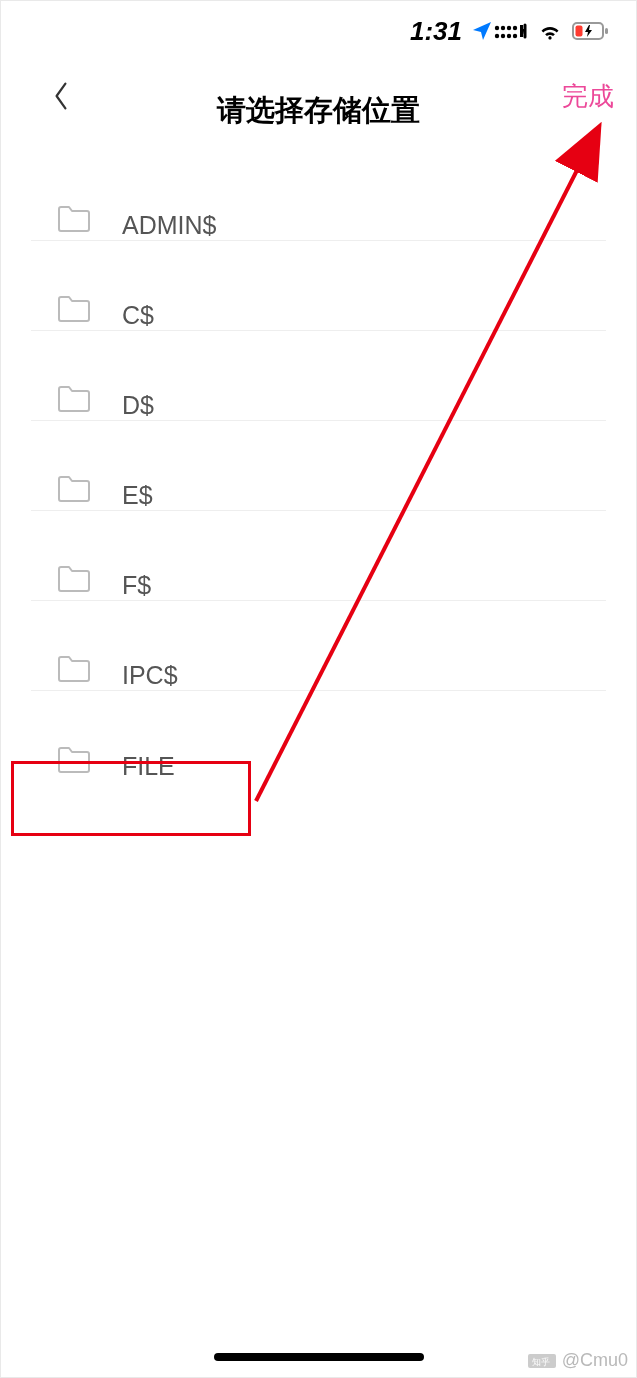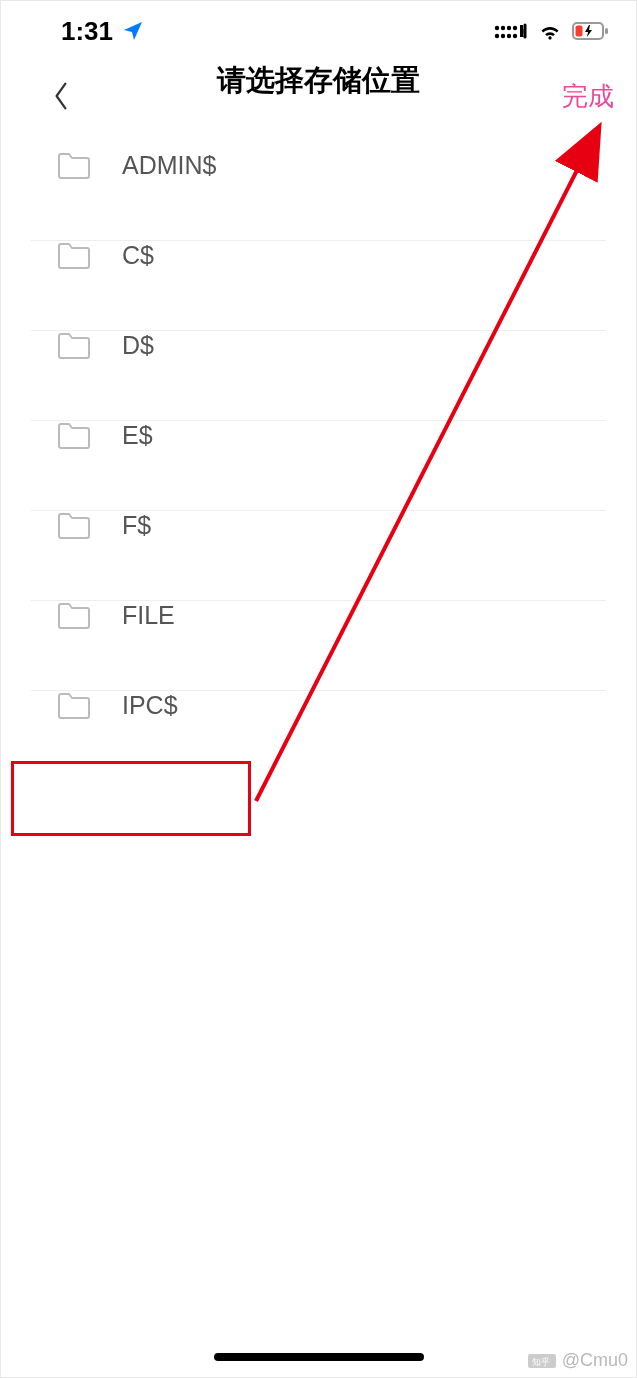--- a/index.html
+++ b/index.html
@@ -10,34 +10,35 @@
       font-family: -apple-system, "PingFang SC", "Helvetica Neue", Arial, sans-serif;
       position: relative;
       overflow: hidden;
       border: 1px solid #e9e9e9;
     }
     
     .statusbar {
       height: 60px;
       display: flex;
       align-items: center;
-      justify-content: space-between;
+      justify-content: flex-end;
       padding: 0 28px 0 60px;
+      font-style: italic;
     }
     .sb-left { display: flex; align-items: center; gap: 8px; }
     .sb-time { font-size: 26px; font-weight: 700; }
     .sb-loc-icon { width: 24px; height: 24px; display: inline-flex; }
     .sb-right { display: flex; align-items: center; gap: 10px; }
     .sb-icon { display: inline-flex; align-items: center; }
     
     .navbar {
       position: relative;
       height: 70px;
       display: flex;
-      align-items: flex-start;
+      align-items: flex-end;
       justify-content: center;
       padding: 0 22px;
     }
     .nav-back {
       position: absolute;
       left: 40px;
       top: 50%;
       transform: translateY(-50%);
       width: 40px; height: 40px;
       display: flex; align-items: center; justify-content: center;
@@ -48,21 +49,21 @@
       right: 22px;
       top: 50%;
       transform: translateY(-50%);
       font-size: 26px;
       color: #ec4899;
     }
     
     .list { padding: 0 30px; margin-top: 20px; }
     .row {
       display: flex;
-      align-items: flex-start;
+      align-items: flex-end;
       height: 90px;
       border-bottom: 1px solid #eee;
       padding-left: 25px;
       position: relative;
     }
     .row:last-child { border-bottom: none; }
     .folder-icon {
       width: 36px; height: 36px;
       margin-right: 30px;
       display: inline-flex;
@@ -214,30 +215,30 @@
     </span>
     <span class="row-label">F$</span>
   </div>
   <div class="row">
 
     <span class="folder-icon">
       <svg viewBox="0 0 36 30" width="36" height="30">
           <path d="M3 8V5a2 2 0 012-2h8l3 4h15a2 2 0 012 2v16a2 2 0 01-2 2H5a2 2 0 01-2-2V8z" fill="none" stroke="#bbb" stroke-width="2" stroke-linejoin="round"></path>
         </svg>
     </span>
+    <span class="row-label">IPC$</span>
+  </div>
+  <div class="row">
+
+    <span class="folder-icon">
+      <svg viewBox="0 0 36 30" width="36" height="30">
+          <path d="M3 8V5a2 2 0 012-2h8l3 4h15a2 2 0 012 2v16a2 2 0 01-2 2H5a2 2 0 01-2-2V8z" fill="none" stroke="#bbb" stroke-width="2" stroke-linejoin="round"></path>
+        </svg>
+    </span>
     <span class="row-label">FILE</span>
-  </div>
-  <div class="row">
-
-    <span class="folder-icon">
-      <svg viewBox="0 0 36 30" width="36" height="30">
-          <path d="M3 8V5a2 2 0 012-2h8l3 4h15a2 2 0 012 2v16a2 2 0 01-2 2H5a2 2 0 01-2-2V8z" fill="none" stroke="#bbb" stroke-width="2" stroke-linejoin="round"></path>
-        </svg>
-    </span>
-    <span class="row-label">IPC$</span>
   </div>
 </div>
 
 <div class="anno-box" style="left:10px; top:760px; width:240px; height:75px;"></div>
 
 <svg class="anno-arrow" style="left:0; top:0;" width="637" height="1378">
   <defs>
     <marker id="arrowhead" markerWidth="14" markerHeight="12" refX="12" refY="6" orient="auto">
       <path d="M0,0 L14,6 L0,12 Z" fill="#e60012"></path>
     </marker>

